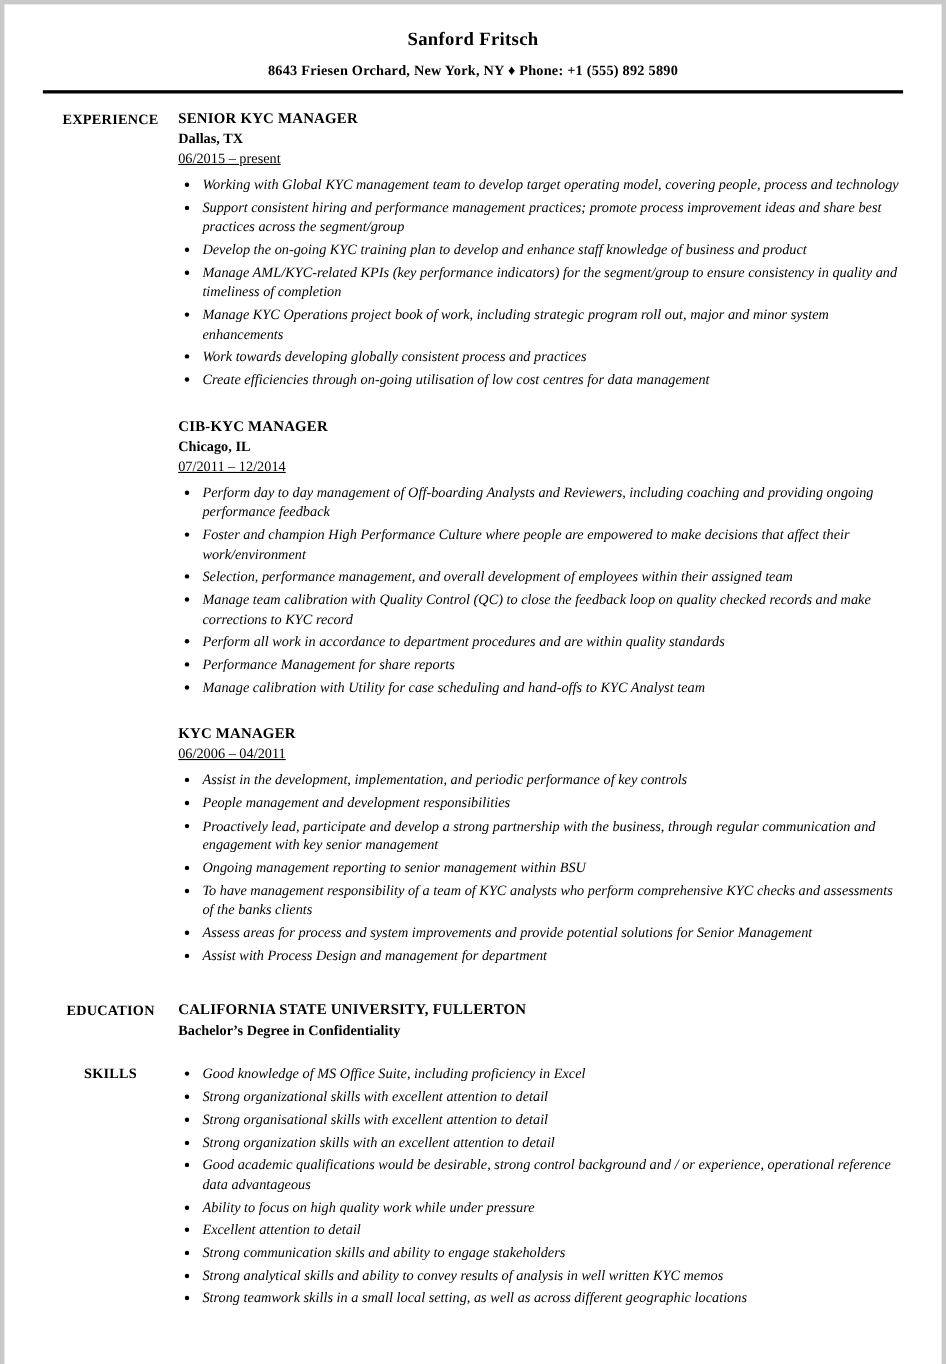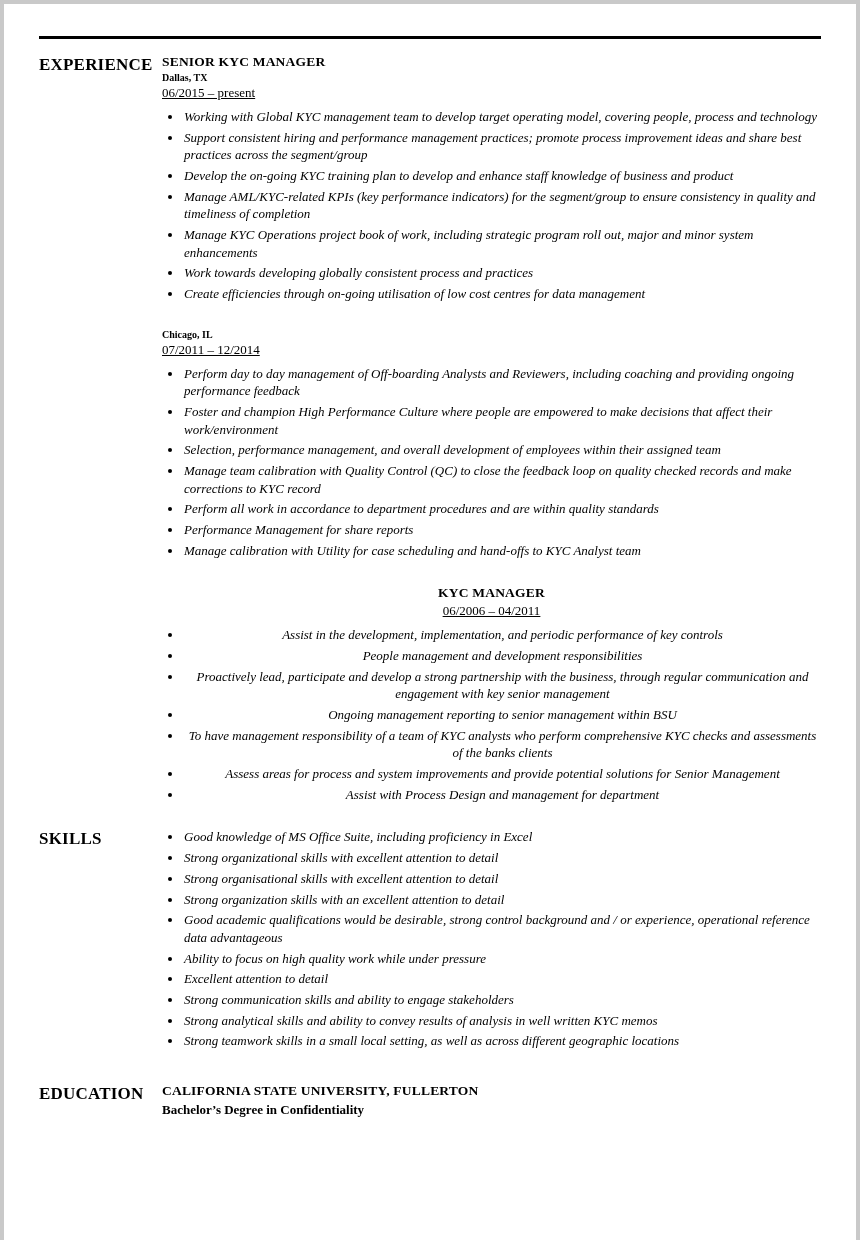--- a/index.html
+++ b/index.html
@@ -31,30 +31,31 @@
   .rule { border: none; border-top: 3px solid #000; margin-top: 10px; height: 0; }
   
   .section { display: flex; align-items: flex-start; }
   .section-experience { margin-top: 15px; }
   .section-education { margin-top: 30px; }
   .section-skills { margin-top: 22px; }
   .section-label {
     flex: 0 0 123px;
     width: 123px;
     font-weight: bold;
-    font-size: 17px;
+    font-size: 13px;
     padding-top: 1px;
     letter-spacing: 0.2px;
+    text-align: center;
   }
   .section-body { flex: 1 1 auto; min-width: 0; }
   
   .job { margin-bottom: 26px; }
-  .job:last-child { margin-bottom: 0; text-align: center; }
+  .job:last-child { margin-bottom: 0; }
   .job-title { font-weight: bold; font-size: 13.5px; letter-spacing: 0.2px; }
-  .job-location { font-weight: bold; font-size: 10px; margin-top: 2px; }
+  .job-location { font-weight: bold; font-size: 13px; margin-top: 2px; }
   .job-dates { font-size: 13px; margin-top: 2px; text-decoration: underline; }
   ul.bullets {
     margin: 7px 0 0 0;
     padding-left: 21px;
     font-size: 13px;
     list-style: disc outside;
   }
   ul.bullets li {
     margin-bottom: 3px;
     line-height: 1.36;
@@ -65,20 +66,22 @@
   .edu-school { font-weight: bold; font-size: 13.5px; letter-spacing: 0.2px; }
   .edu-degree { font-weight: bold; font-size: 13px; margin-top: 3px; }
 </style>
 </head>
 <body>
 
 <div class="viewport">
   <div class="page">
 
     <div class="header">
+      <div class="name">Sanford Fritsch</div>
+      <div class="contact">8643 Friesen Orchard, New York, NY ♦ Phone: +1 (555) 892 5890</div>
       <hr class="rule">
     </div>
 
     <div class="section section-experience">
       <div class="section-label">EXPERIENCE</div>
       <div class="section-body">
 
         <div class="job">
           <div class="job-title">SENIOR KYC MANAGER</div>
           <div class="job-location">Dallas, TX</div>
@@ -88,20 +91,21 @@
               <li>Support consistent hiring and performance management practices; promote process improvement ideas and share best practices across the segment/group</li>
               <li>Develop the on-going KYC training plan to develop and enhance staff knowledge of business and product</li>
               <li>Manage AML/KYC-related KPIs (key performance indicators) for the segment/group to ensure consistency in quality and timeliness of completion</li>
               <li>Manage KYC Operations project book of work, including strategic program roll out, major and minor system enhancements</li>
               <li>Work towards developing globally consistent process and practices</li>
               <li>Create efficiencies through on-going utilisation of low cost centres for data management</li>
             </ul>
         </div>
 
         <div class="job">
+          <div class="job-title">CIB-KYC MANAGER</div>
           <div class="job-location">Chicago, IL</div>
           <div class="job-dates">07/2011 – 12/2014</div>
           <ul class="bullets">
               <li>Perform day to day management of Off-boarding Analysts and Reviewers, including coaching and providing ongoing performance feedback</li>
               <li>Foster and champion High Performance Culture where people are empowered to make decisions that affect their work/environment</li>
               <li>Selection, performance management, and overall development of employees within their assigned team</li>
               <li>Manage team calibration with Quality Control (QC) to close the feedback loop on quality checked records and make corrections to KYC record</li>
               <li>Perform all work in accordance to department procedures and are within quality standards</li>
               <li>Performance Management for share reports</li>
               <li>Manage calibration with Utility for case scheduling and hand-offs to KYC Analyst team</li>
@@ -118,40 +122,40 @@
               <li>Ongoing management reporting to senior management within BSU</li>
               <li>To have management responsibility of a team of KYC analysts who perform comprehensive KYC checks and assessments of the banks clients</li>
               <li>Assess areas for process and system improvements and provide potential solutions for Senior Management</li>
               <li>Assist with Process Design and management for department</li>
             </ul>
         </div>
 
       </div>
     </div>
 
+    <div class="section section-education">
+      <div class="section-label">EDUCATION</div>
+      <div class="section-body">
+        <div class="edu-school">CALIFORNIA STATE UNIVERSITY, FULLERTON</div>
+        <div class="edu-degree">Bachelor’s Degree in Confidentiality</div>
+      </div>
+    </div>
+
     <div class="section section-skills">
       <div class="section-label">SKILLS</div>
       <div class="section-body">
         <ul class="bullets" style="margin-top:0;">
             <li>Good knowledge of MS Office Suite, including proficiency in Excel</li>
             <li>Strong organizational skills with excellent attention to detail</li>
             <li>Strong organisational skills with excellent attention to detail</li>
             <li>Strong organization skills with an excellent attention to detail</li>
             <li>Good academic qualifications would be desirable, strong control background and / or experience, operational reference data advantageous</li>
             <li>Ability to focus on high quality work while under pressure</li>
             <li>Excellent attention to detail</li>
             <li>Strong communication skills and ability to engage stakeholders</li>
             <li>Strong analytical skills and ability to convey results of analysis in well written KYC memos</li>
             <li>Strong teamwork skills in a small local setting, as well as across different geographic locations</li>
           </ul>
       </div>
     </div>
 
-    <div class="section section-education">
-      <div class="section-label">EDUCATION</div>
-      <div class="section-body">
-        <div class="edu-school">CALIFORNIA STATE UNIVERSITY, FULLERTON</div>
-        <div class="edu-degree">Bachelor’s Degree in Confidentiality</div>
-      </div>
-    </div>
-
   </div>
 </div>
 
 </body></html>

